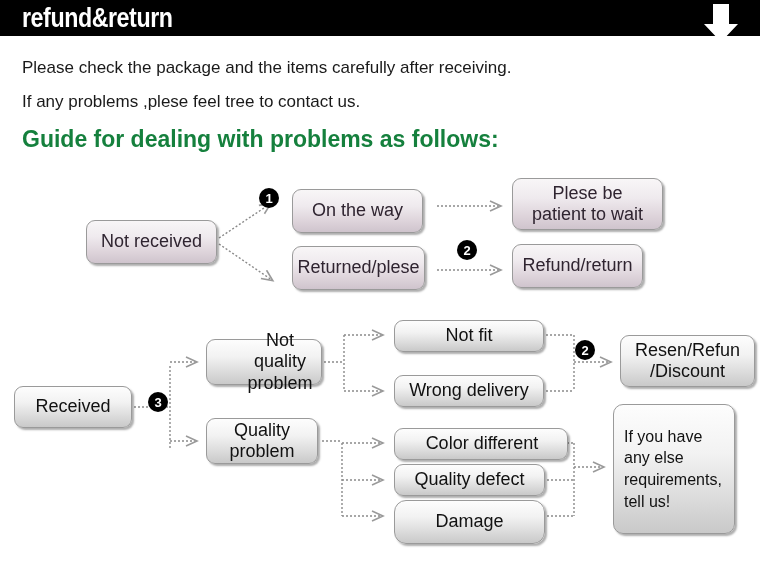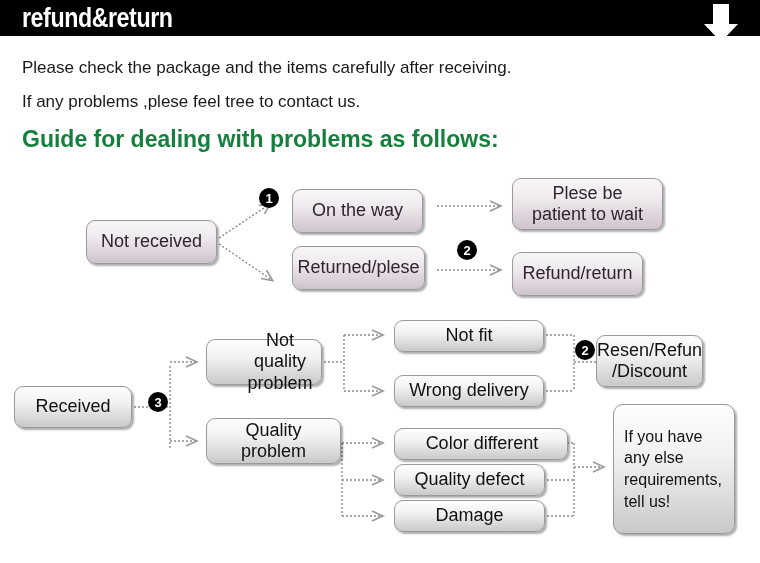--- a/index.html
+++ b/index.html
@@ -56,32 +56,32 @@
     background:linear-gradient(to bottom,#f8f6f7 0%,#efeaee 38%,#ddd3da 75%,#cfc4cd 100%);
     color:#2f2430;
   }
   .node.left-text { justify-content:flex-start; text-align:left; padding-left:10px;border-radius:10px; }
 
   
   #node-not-received { left:86px;  top:220px; width:131px; height:44px; }
   #node-on-the-way   { left:292px; top:189px; width:131px; height:44px; }
   #node-returned-lost{ left:292px; top:246px; width:133px; height:44px; }
   #node-patient-wait { left:512px; top:178px; width:151px; height:52px; }
-  #node-refund-return{ left:512px; top:252px; width:131px; height:44px; }
+  #node-refund-return{ left:512px; top:244px; width:131px; height:44px; }
 
   
   #node-received        { left:14px;  top:386px; width:118px; height:42px; }
   #node-not-quality     { left:206px; top:339px; width:116px; height:46px;padding-left:38px; }
-  #node-quality-problem { left:206px; top:418px; width:135px; height:46px; }
+  #node-quality-problem { left:206px; top:418px; width:112px; height:46px; }
   #node-not-fit         { left:394px; top:320px; width:150px; height:32px; }
   #node-wrong-delivery  { left:394px; top:375px; width:150px; height:32px; }
   #node-color-different { left:394px; top:428px; width:174px; height:32px;padding-left:8px; }
   #node-quality-defect  { left:394px; top:464px; width:151px; height:32px; }
-  #node-damage          { left:394px; top:500px; width:151px; height:32px; }
-  #node-resend-refund   { left:596px; top:335px; width:107px; height:52px; }
+  #node-damage          { left:394px; top:500px; width:151px; height:44px;border-radius:12px; }
+  #node-resend-refund   { left:620px; top:335px; width:135px; height:52px; }
   #node-if-you-have     { left:613px; top:404px; width:122px; height:130px; font-size:16px; line-height:1.35; }
 
   
   #connectors {
     position:absolute; left:0; top:0; width:760px; height:563px;
     pointer-events:none;
   }
 
   
   .marker {

